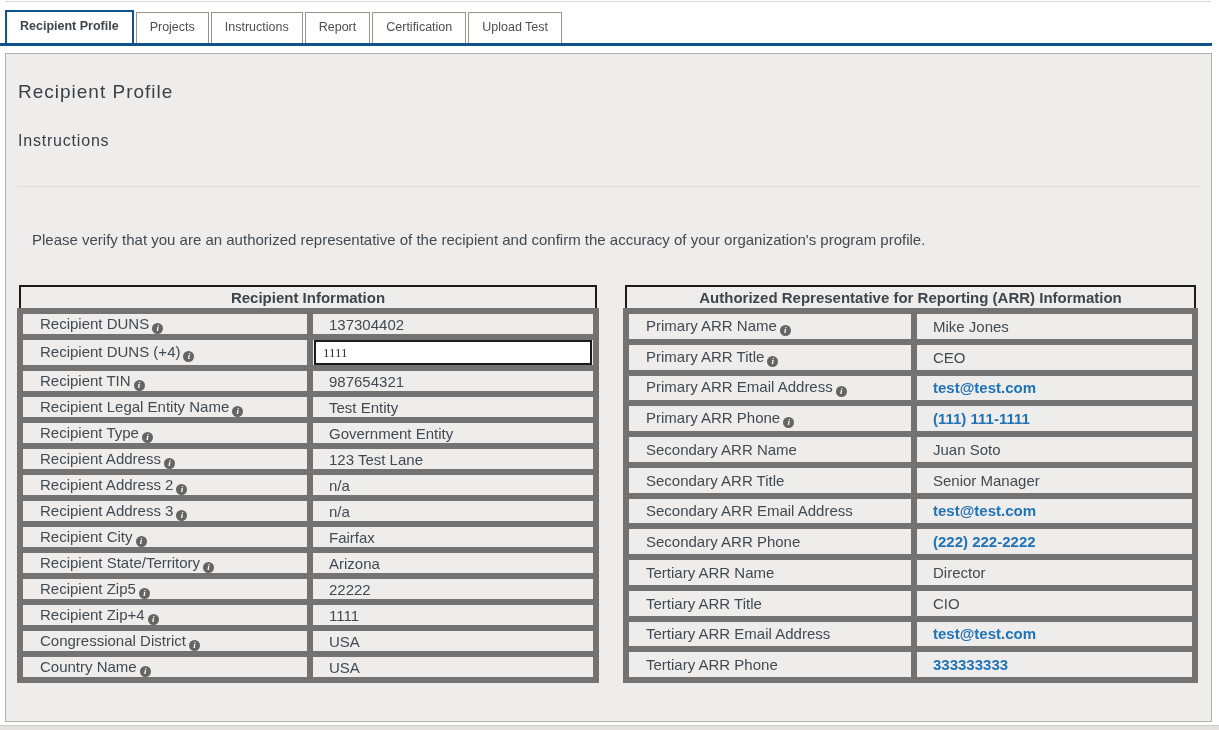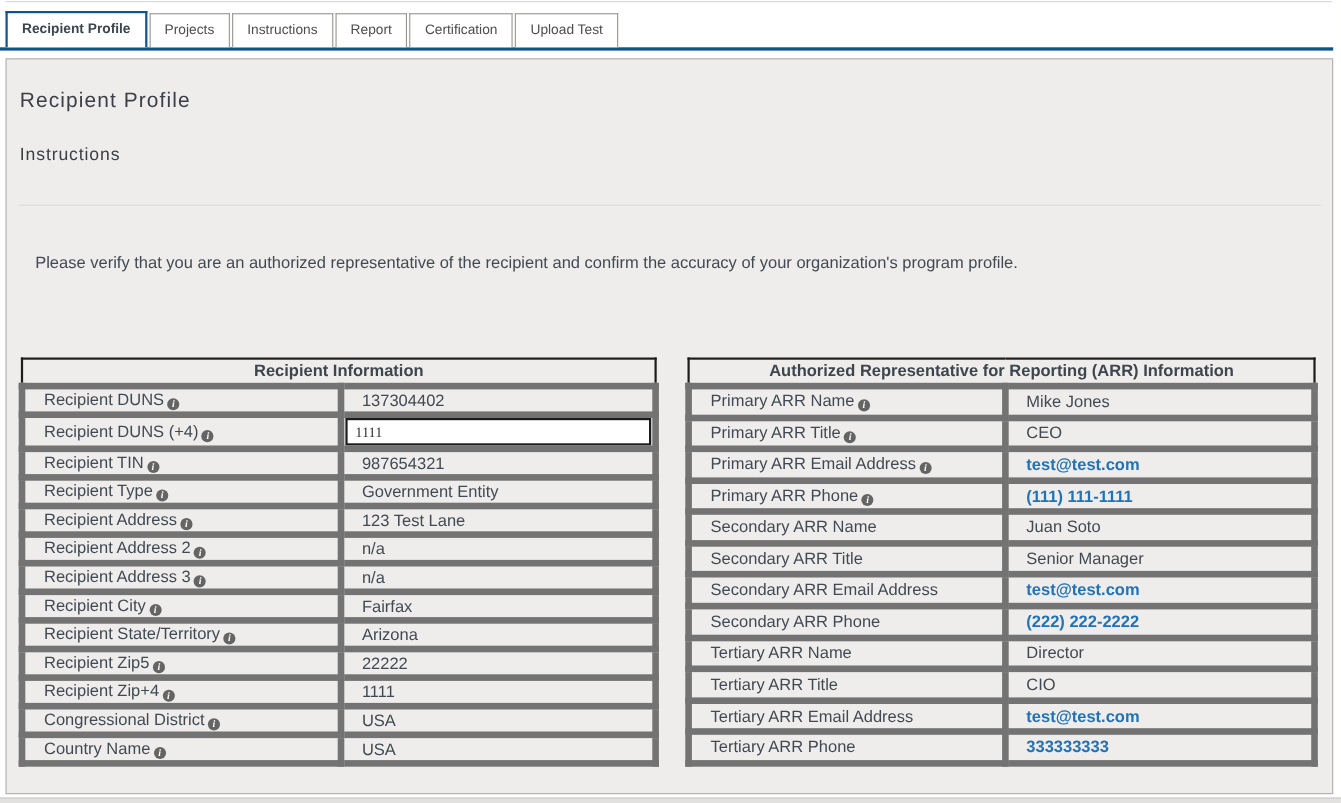--- a/index.html
+++ b/index.html
@@ -46,21 +46,21 @@
   }
   .divider {
     position:absolute; top:132px; left:11px; width:1184px; height:1px; background:#dddbd9;
   }
   .instruction-text {
     position:absolute; top:162px; left:11px; margin:15px; width:1180px;
     font-size:15px; color:#414a52;
   }
 
   
-  .tables-wrap { position:absolute; top:231px; left:11px; display:flex;margin-top:40px; }
+  .tables-wrap { position:absolute; top:231px; left:11px; display:flex; }
   table { border-collapse:collapse; background:#eeedec; }
   table.profile-table { border:2px solid #1c1c1c; }
   .profile-table th {
     border:1px solid #4d4d4d; font-size:15px; font-weight:bold;
     text-align:center; height:25px; padding:0; color:#3d454d;
   }
   .profile-table td {
     border:6px solid #737373; font-size:15px; height:26px; padding:0;
     color:#414a52; vertical-align:middle;
   }
@@ -130,20 +130,24 @@
             <td class="lbl"><span>Recipient DUNS (+4)</span><span class="info-icon">i</span></td>
             <td class="val-input">
               <input class="cell-input" type="text" value="1111" style="">
             </td>
           </tr>
           <tr>
             <td class="lbl"><span>Recipient TIN</span><span class="info-icon">i</span></td>
             <td class="val">987654321</td>
           </tr>
           <tr>
+            <td class="lbl"><span>Recipient Legal Entity Name</span><span class="info-icon">i</span></td>
+            <td class="val">Test Entity</td>
+          </tr>
+          <tr>
             <td class="lbl"><span>Recipient Type</span><span class="info-icon">i</span></td>
             <td class="val">Government Entity</td>
           </tr>
           <tr>
             <td class="lbl"><span>Recipient Address</span><span class="info-icon">i</span></td>
             <td class="val">123 Test Lane</td>
           </tr>
           <tr>
             <td class="lbl"><span>Recipient Address 2</span><span class="info-icon">i</span></td>
             <td class="val">n/a</td>

